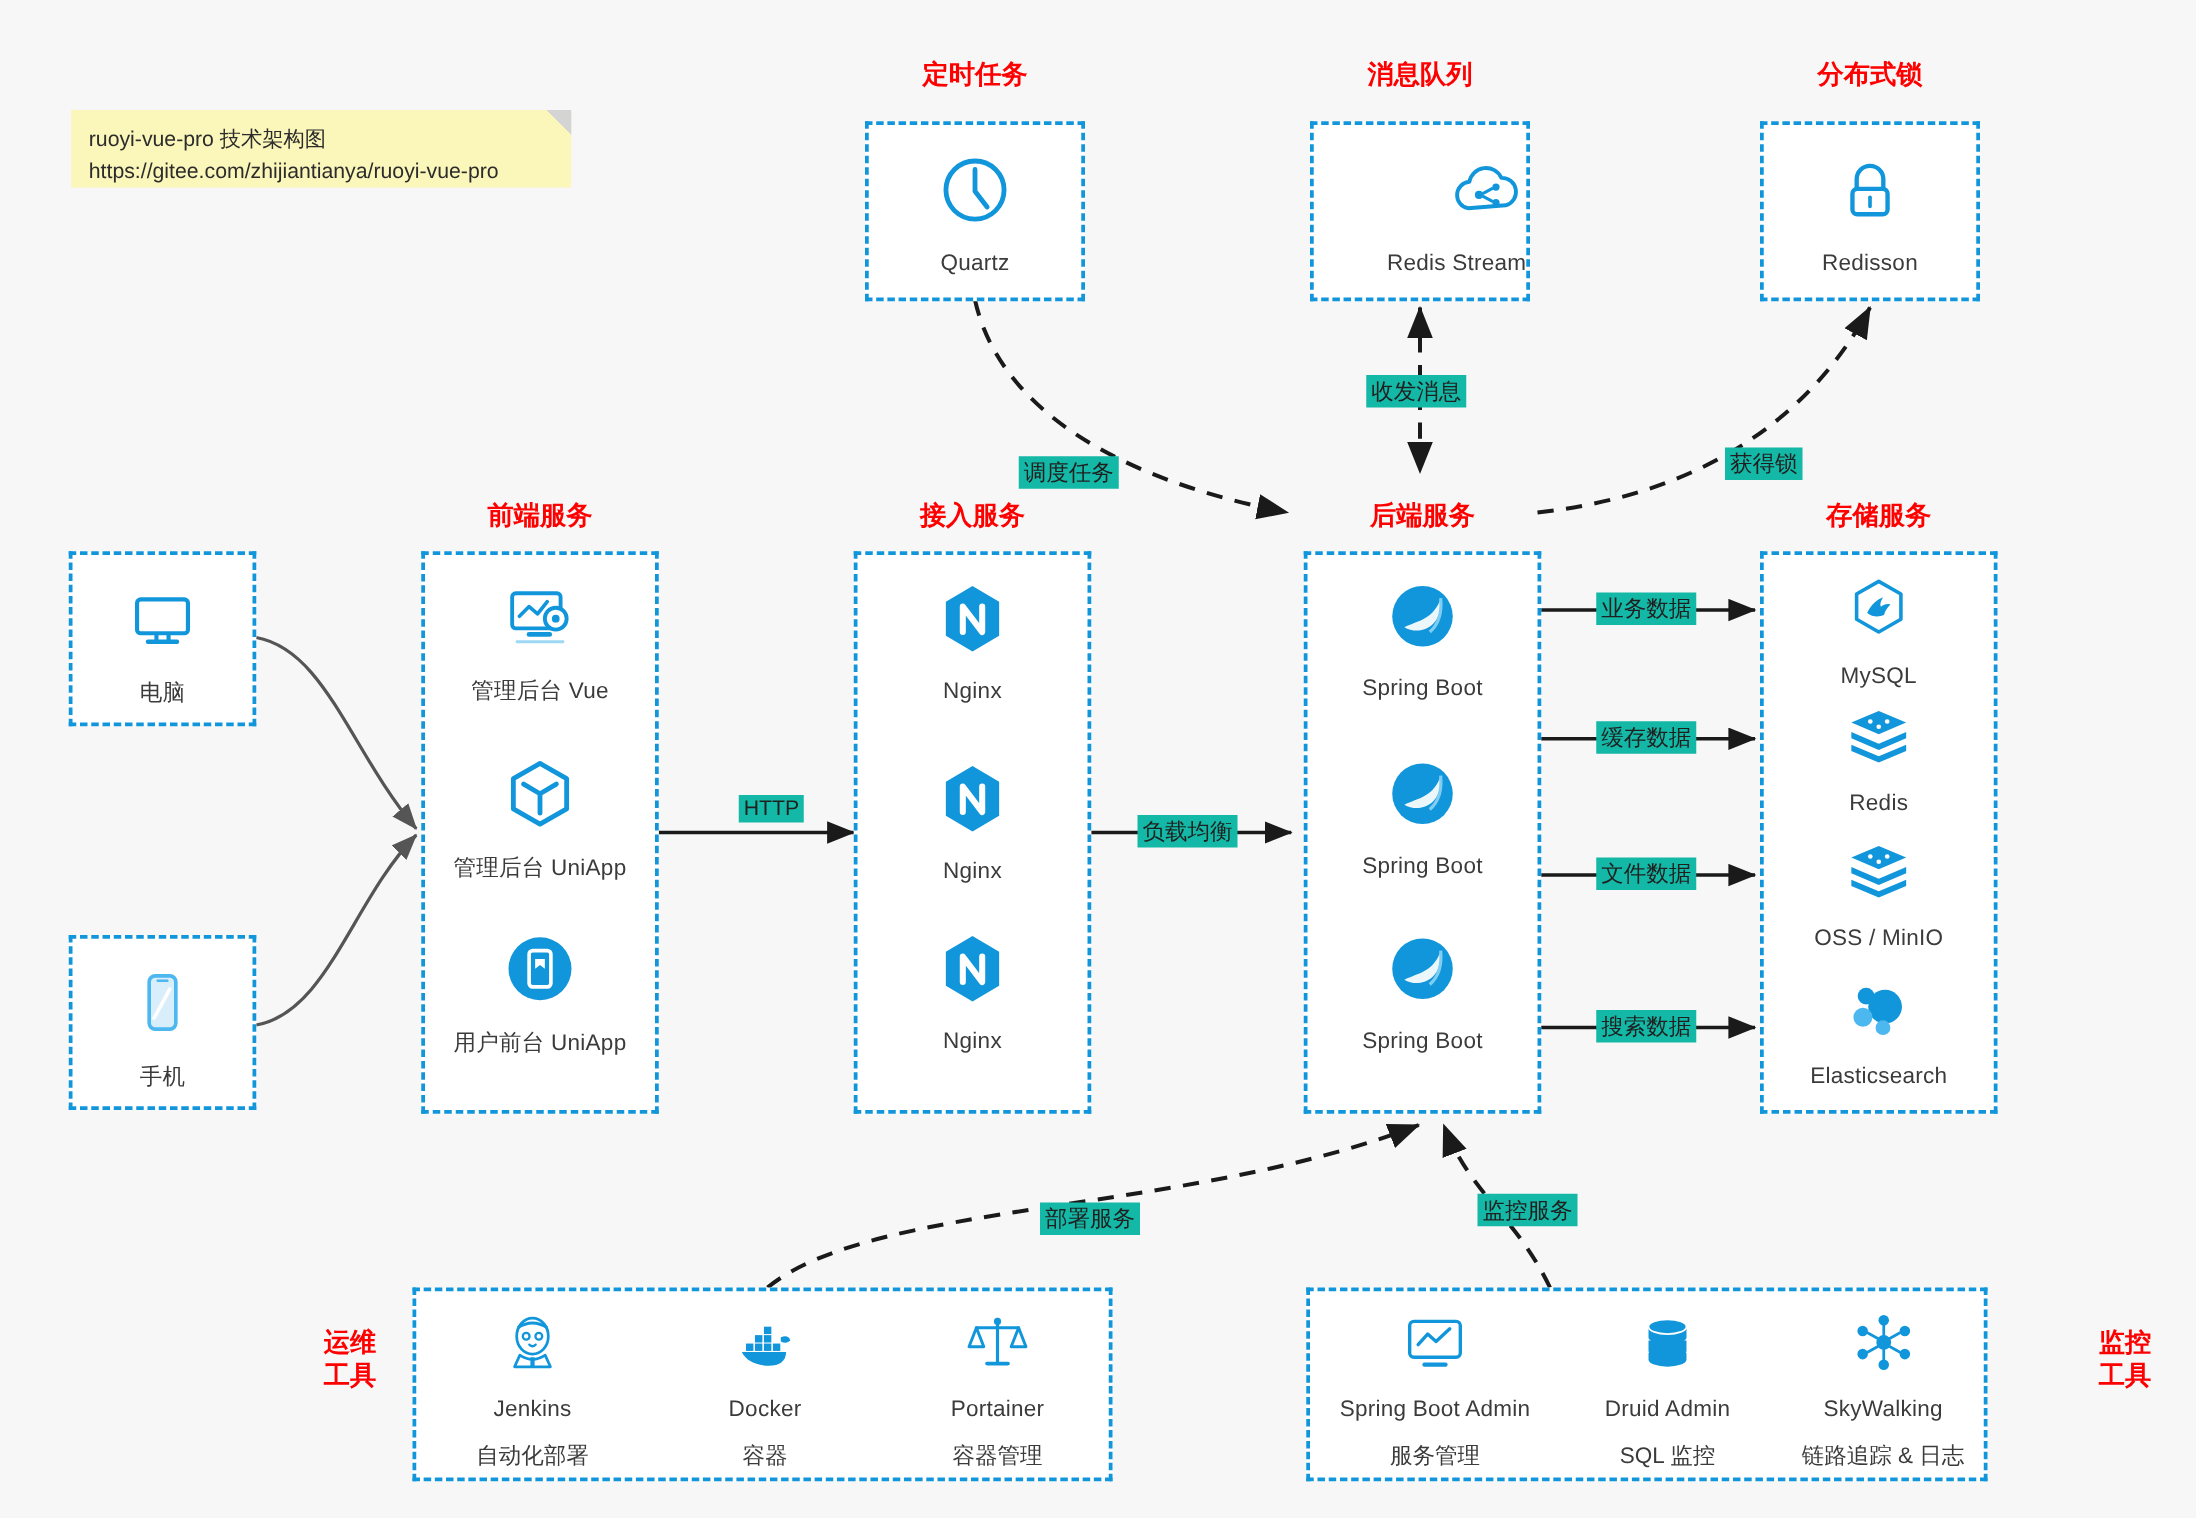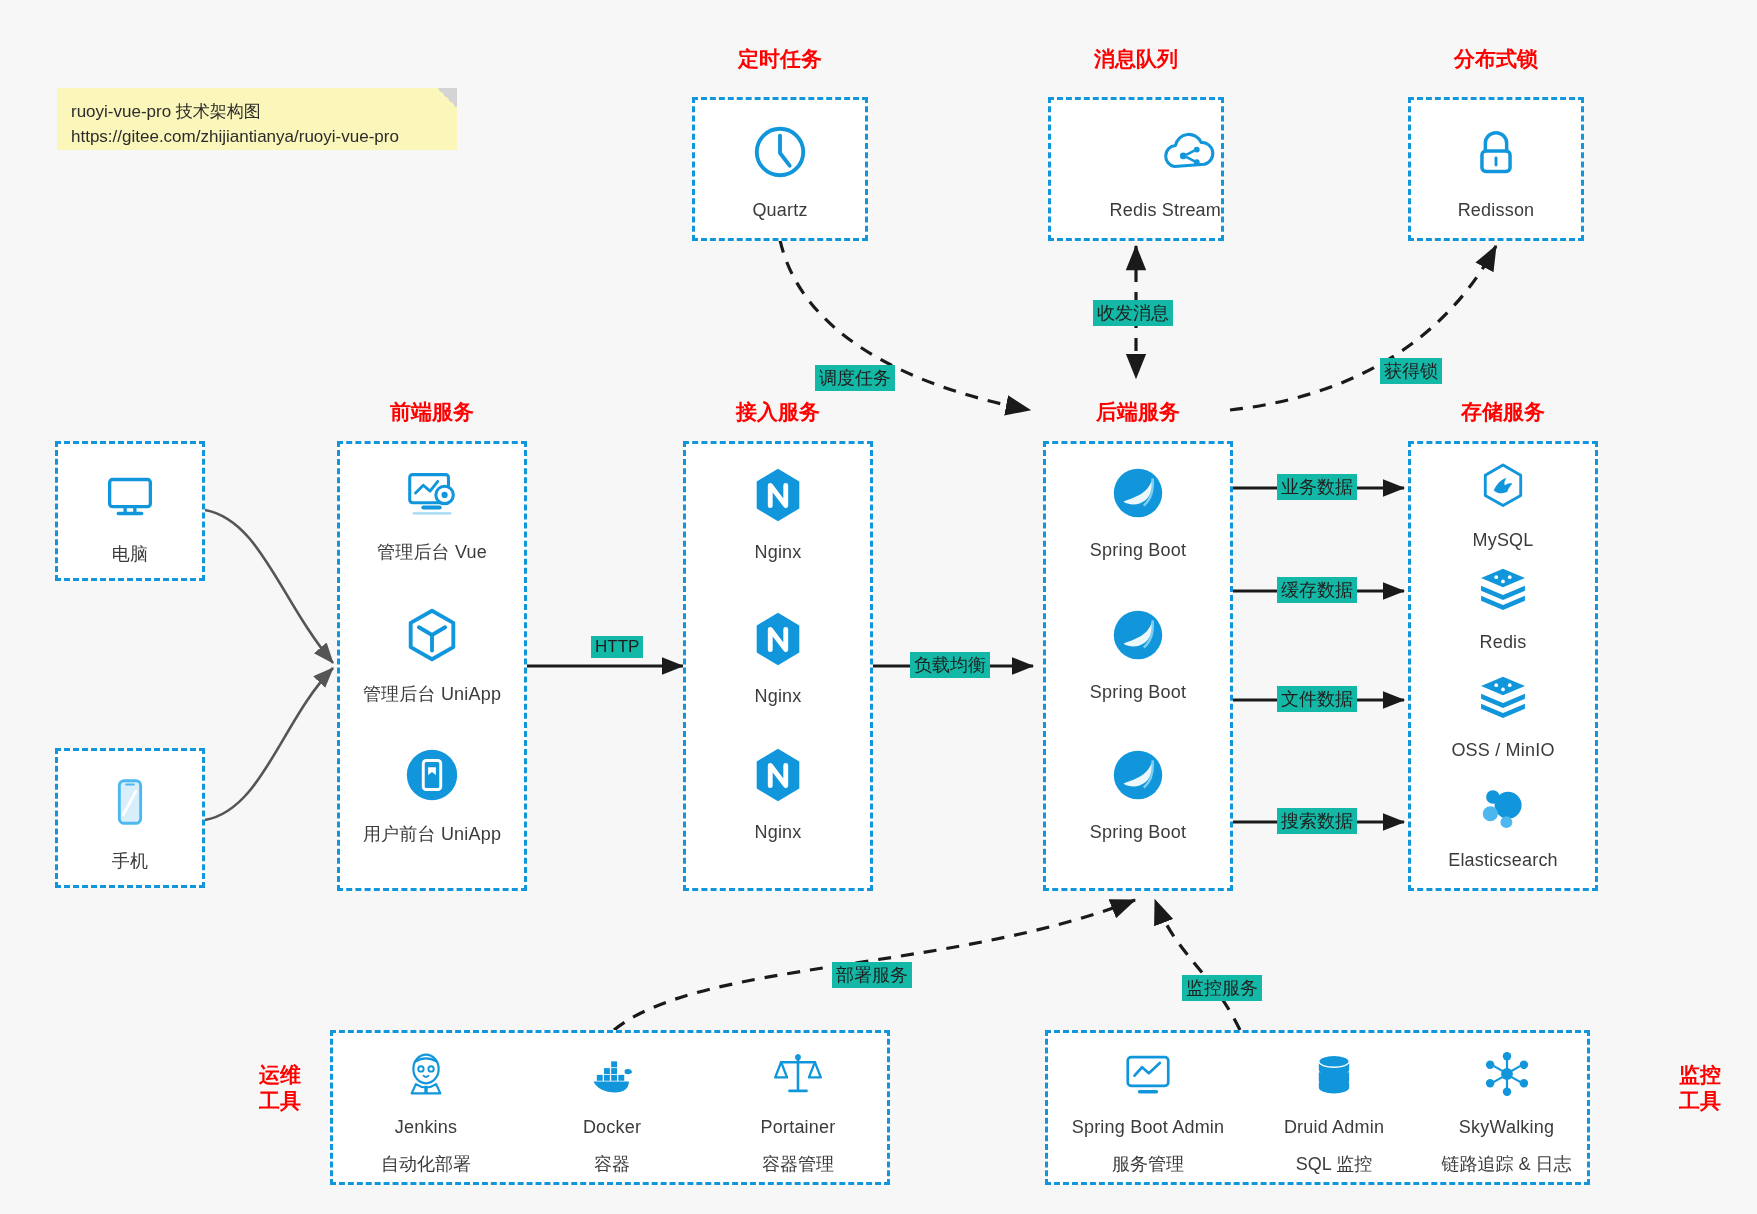--- a/index.html
+++ b/index.html
@@ -403,15 +403,15 @@
   <div class="elabel cn" style="left:815px; top:365px;">调度任务</div>
   <div class="elabel cn" style="left:1093px; top:300px;">收发消息</div>
   <div class="elabel cn" style="left:1380px; top:358px;">获得锁</div>
 
   <div class="elabel cn" style="left:1277px; top:474px;">业务数据</div>
   <div class="elabel cn" style="left:1277px; top:577px;">缓存数据</div>
   <div class="elabel cn" style="left:1277px; top:686px;">文件数据</div>
   <div class="elabel cn" style="left:1277px; top:808px;">搜索数据</div>
 
   <div class="elabel cn" style="left:832px; top:962px;">部署服务</div>
-  <div class="elabel cn" style="left:1182px; top:975px;">监控服务</div>
+  <div class="elabel cn" style="left:1182px; top:955px;">监控服务</div>
 
 </div>
 
 </body></html>

